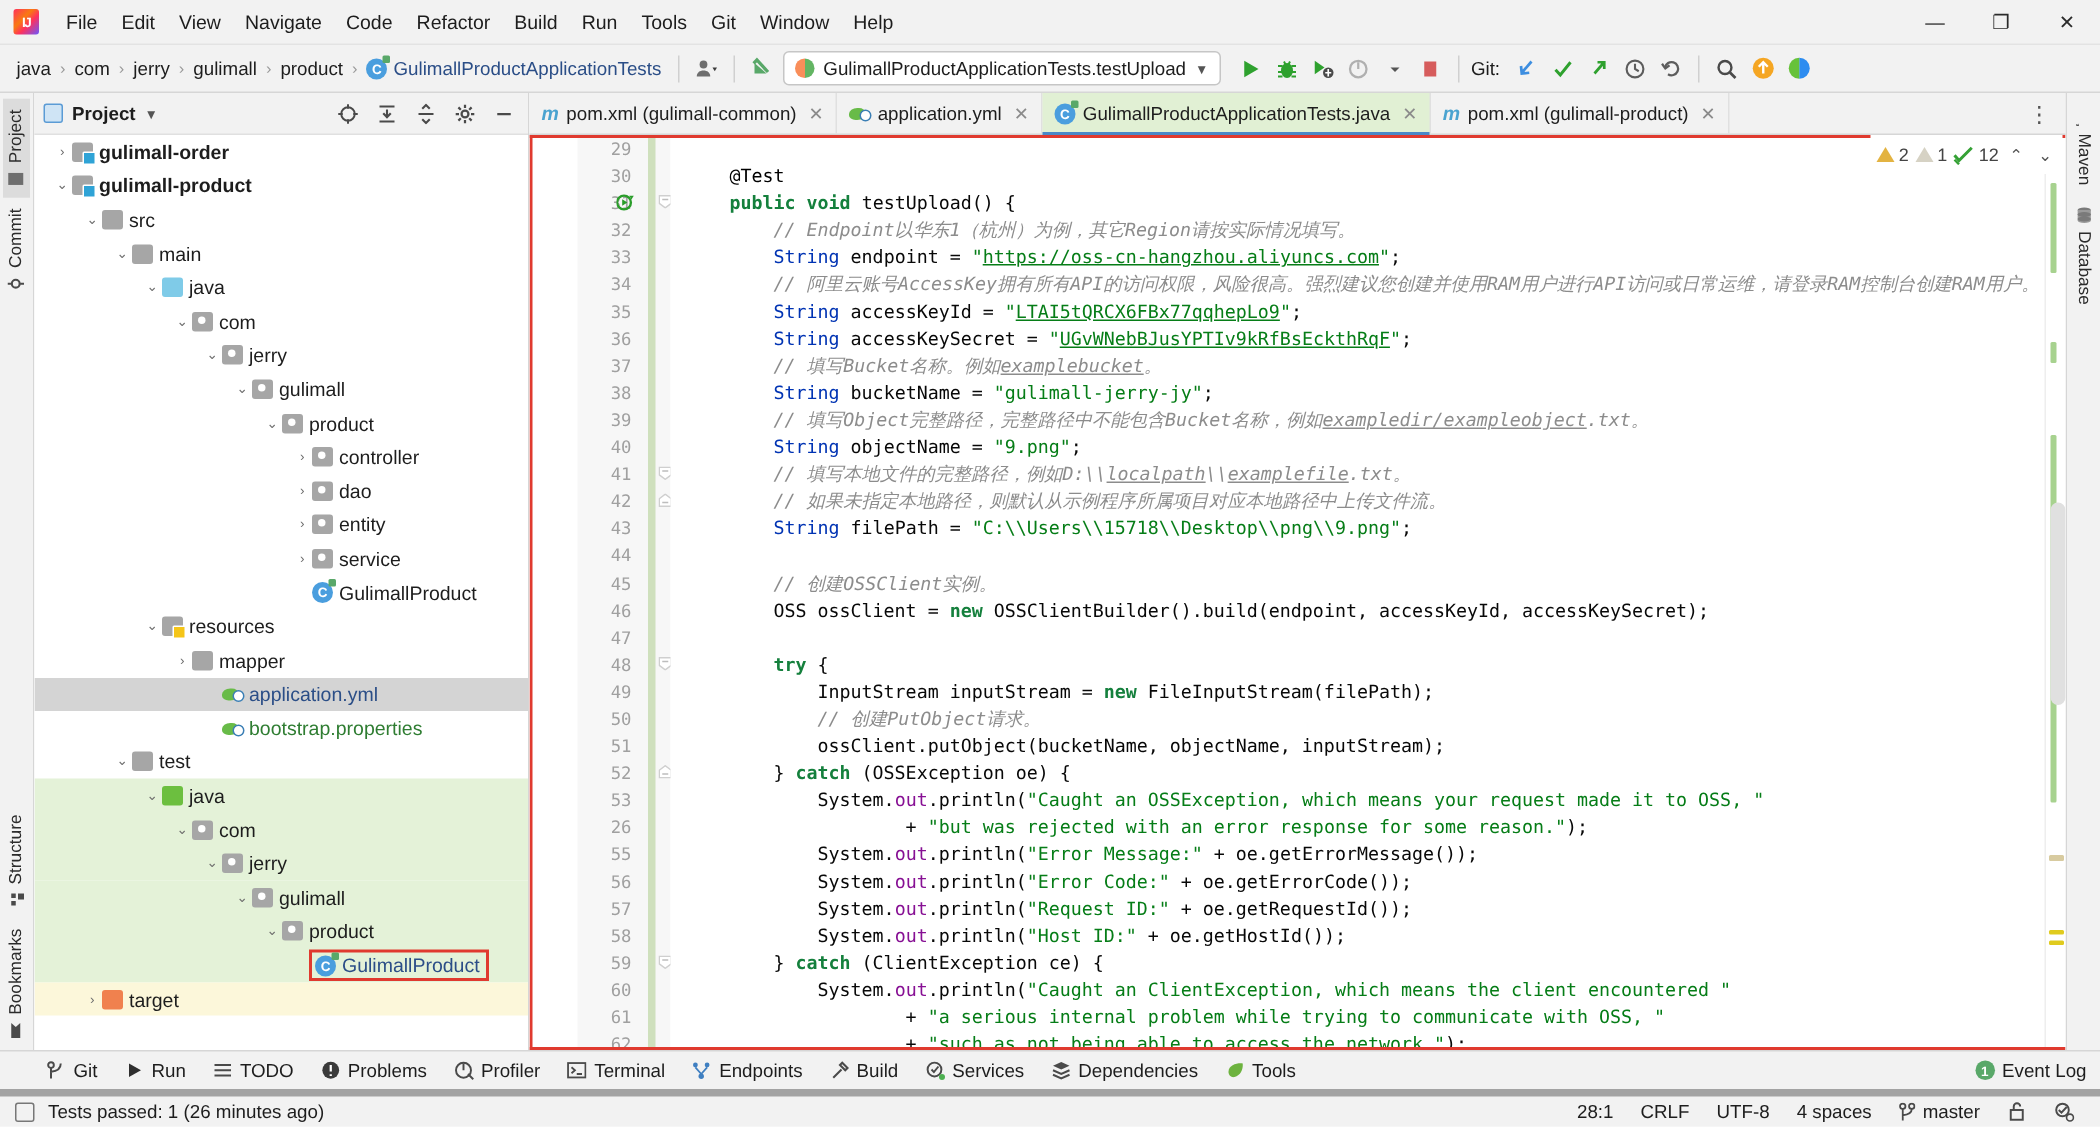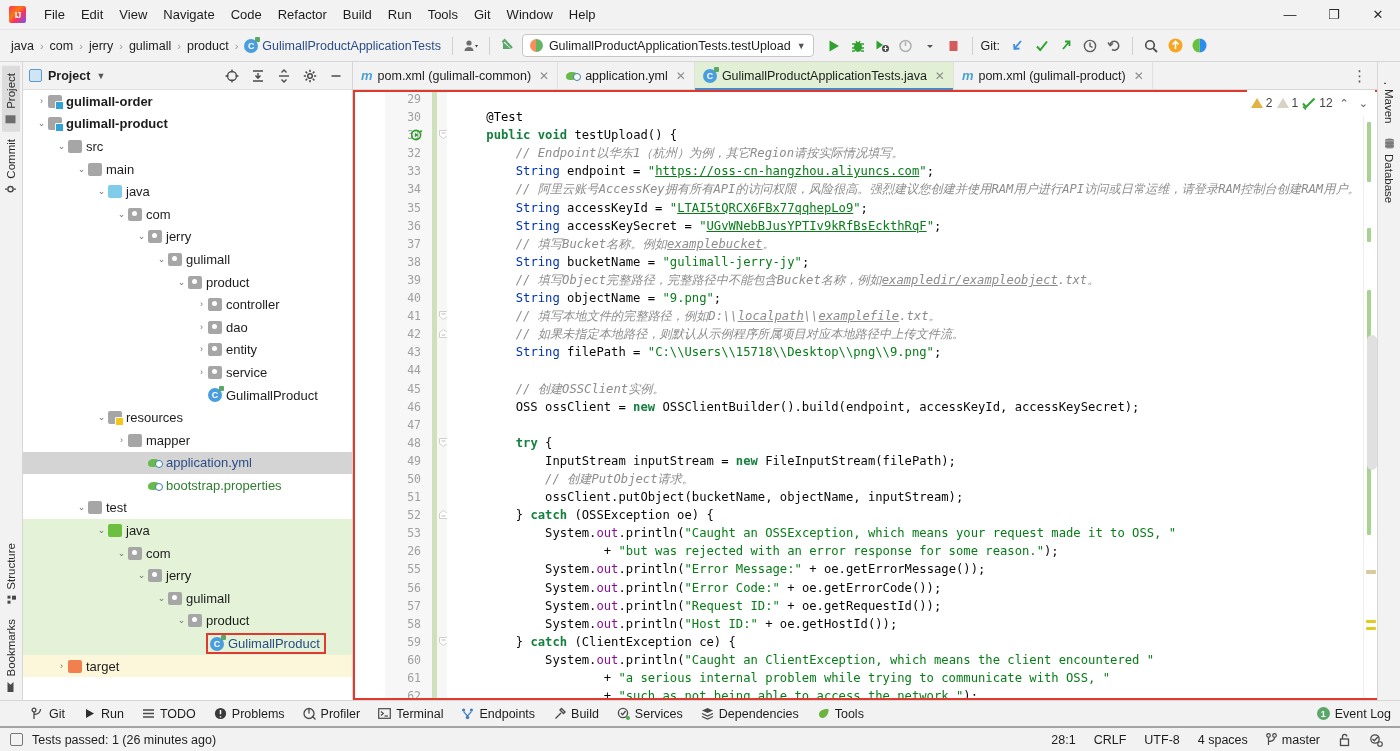--- a/index.html
+++ b/index.html
@@ -199,21 +199,21 @@
     height:26px; flex:0 0 26px; display:flex; align-items:center;
     background:#f2f2f2; border-top:1px solid #d6d6d6; padding-left:22px; gap:0;
   }
   .bbtn { display:flex; align-items:center; gap:5px; padding:3px 9px; font-size:12.5px; color:#1d1d1d; white-space:nowrap;}
   .bspacer{flex:1 1 auto;}
   .evt-badge{width:13px;height:13px;border-radius:50%;background:#59a869;color:#fff;font-size:9px;
     display:inline-flex;align-items:center;justify-content:center;font-weight:bold;}
 
   .statusbar {
     height:25px; flex:0 0 25px; display:flex; align-items:center;
-    background:#f2f2f2; border-top:2px solid #a3a3a3; padding:0 8px 0 10px; gap:0;
+    background:#f2f2f2; border-top:5px solid #a3a3a3; padding:0 8px 0 10px; gap:0;
     font-size:12.5px; color:#1d1d1d;
   }
   .st-item { padding:0 9px; white-space:nowrap; }
   .statusbar .sspacer{flex:1 1 auto;}
   .test-ico { width:13px;height:13px;border:1.5px solid #777;border-radius:2px;flex:0 0 13px;}
 
   svg { display:block; }
 </style>
 </head>
 <body>

